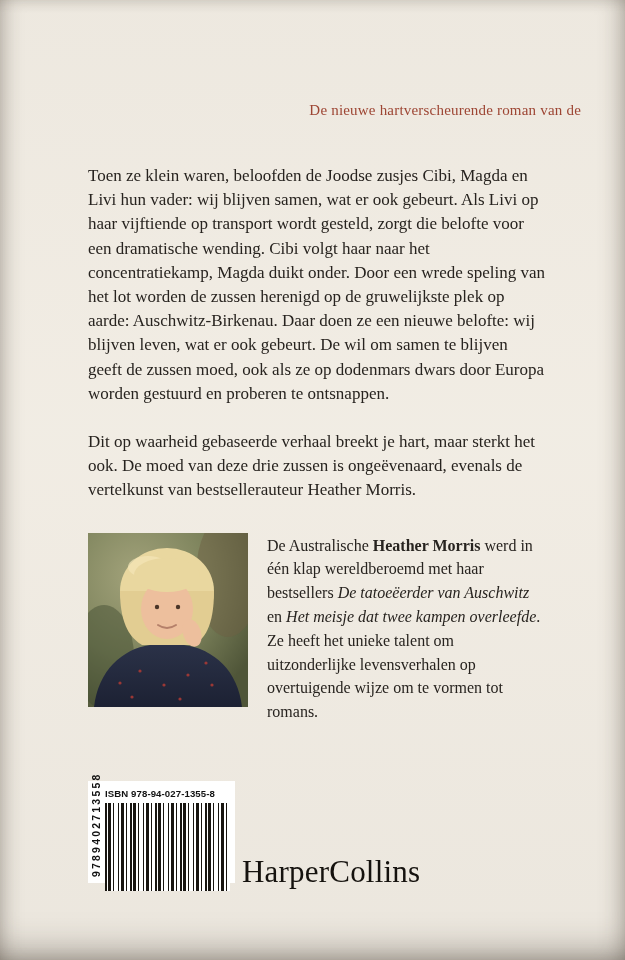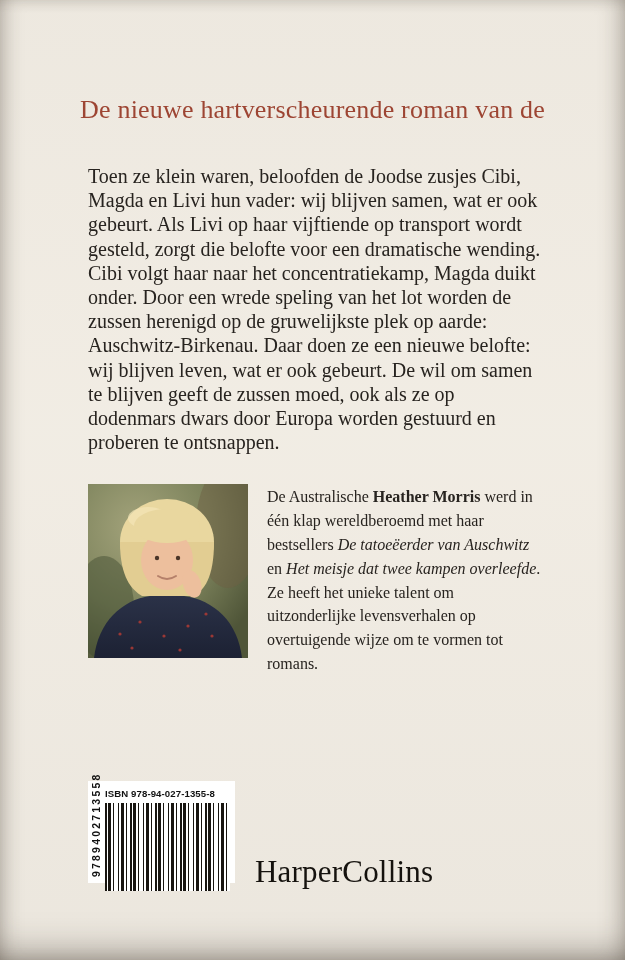--- a/index.html
+++ b/index.html
@@ -23,30 +23,30 @@
     position: absolute; inset: 0; pointer-events: none;
     box-shadow:
       inset 14px 0 22px -14px rgba(60,50,40,.38),
       inset -16px 0 26px -16px rgba(60,50,40,.42),
       inset 0 -28px 36px -24px rgba(60,50,40,.5),
       inset 0 10px 18px -14px rgba(60,50,40,.18);
   }
 
   .heading {
     margin: 92px 44px 0;
-    text-align: center;
+    text-align: right;
     color: var(--heading, #9d4533);
-    font-size: 26px;
+    font-size: 15px;
     line-height: 36px;
     letter-spacing: .2px;
   }
 
   .synopsis {
     margin: 36px 80px 0 88px;
-    font-size: 20px;
+    font-size: 17px;
     line-height: 24.2px;
     text-align: left;
   }
   .synopsis p + p { margin-top: 24px; }
 
   .bio-row {
     display: flex;
     align-items: flex-start;
     margin: 30px 80px 0 88px;
   }
@@ -92,21 +92,21 @@
     left: 2px; top: 8px; bottom: 6px;
     writing-mode: vertical-rl;
     transform: rotate(180deg);
     font-family: "Liberation Sans", "DejaVu Sans", sans-serif;
     font-size: 10.5px; font-weight: 600;
     letter-spacing: 2.2px; color: #111;
   }
 
   .publisher {
     position: absolute;
-    left: 255px; top: 854px;
+    left: 242px; top: 854px;
     color: #15120e;
   }
   .publisher-name {
     font-size: 31px;
     letter-spacing: .2px;
   }
   .publisher-site {
     margin-top: 7px;
     font-size: 14.5px;
     letter-spacing: .4px;
@@ -116,20 +116,21 @@
 <body>
 
 <div class="cover">
 
   <div class="heading">
     <div>De nieuwe hartverscheurende roman van de</div>
   </div>
 
   <div class="synopsis">
     <p>Toen ze klein waren, beloofden de Joodse zusjes Cibi, Magda en Livi hun vader: wij blijven samen, wat er ook gebeurt. Als Livi op haar vijftiende op transport wordt gesteld, zorgt die belofte voor een dramatische wending. Cibi volgt haar naar het concentratiekamp, Magda duikt onder. Door een wrede speling van het lot worden de zussen herenigd op de gruwelijkste plek op aarde: Auschwitz-Birkenau. Daar doen ze een nieuwe belofte: wij blijven leven, wat er ook gebeurt. De wil om samen te blijven geeft de zussen moed, ook als ze op dodenmars dwars door Europa worden gestuurd en proberen te ontsnappen.</p>
+    <p>Dit op waarheid gebaseerde verhaal breekt je hart, maar sterkt het ook. De moed van deze drie zussen is ongeëvenaard, evenals de vertelkunst van bestsellerauteur Heather Morris.</p>
   </div>
 
   <div class="bio-row">
     <div class="photo">
       <svg viewBox="0 0 160 174" width="160" height="174" xmlns="http://www.w3.org/2000/svg">
         <defs>
           <radialGradient id="bg1" cx="30%" cy="25%" r="85%">
             <stop offset="0%" stop-color="#a3a37b"></stop>
             <stop offset="55%" stop-color="#7d835c"></stop>
             <stop offset="100%" stop-color="#4f5538"></stop>

